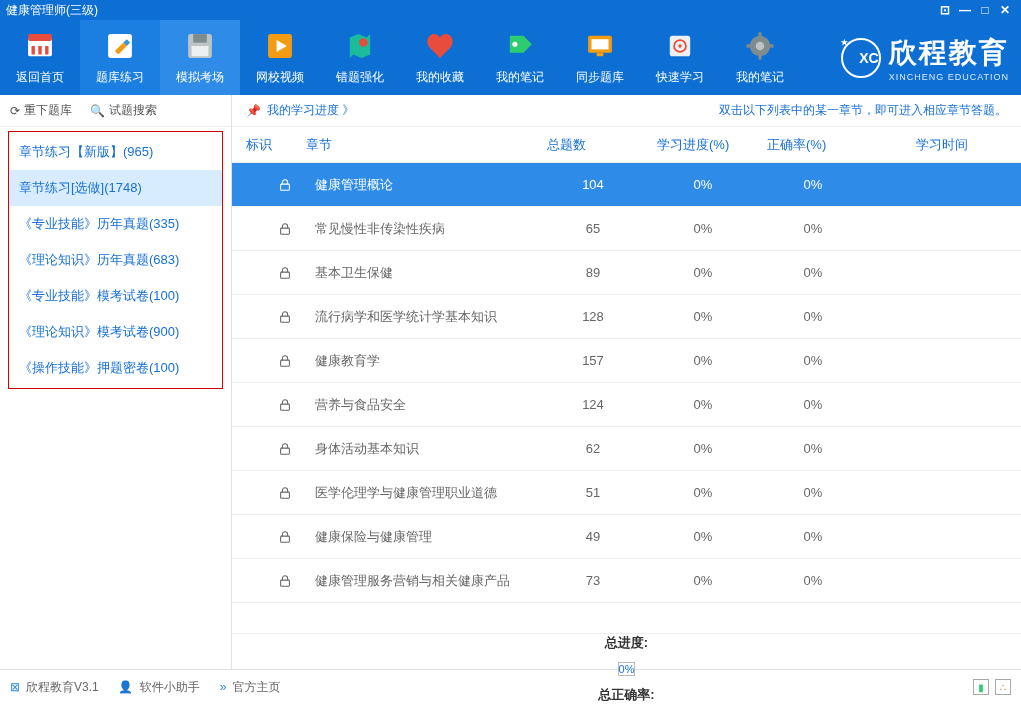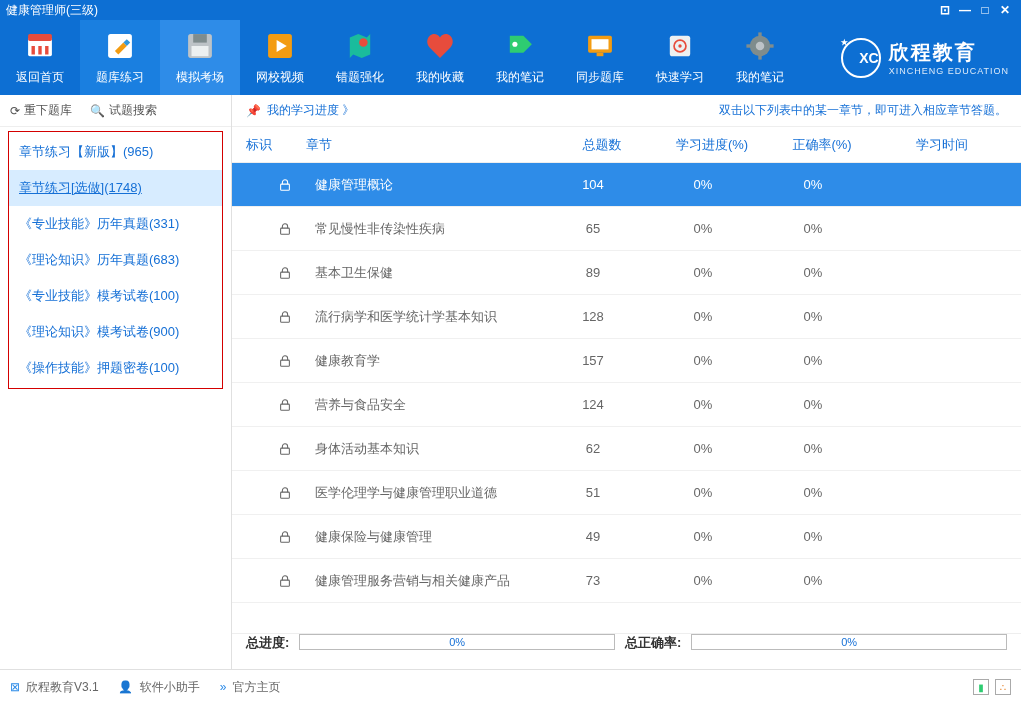--- a/index.html
+++ b/index.html
@@ -9,51 +9,51 @@
 .titlebar .ctrl { width: 20px; text-align: center; font-weight: bold; cursor: pointer; }
 .toolbar { height: 75px; background: linear-gradient(#0d6fd3,#0d6fd3); display: flex; align-items: center; padding: 0 0; color: #fff; }
 .toolbar .tbtn { width: 80px; height: 75px; display: flex; flex-direction: column; align-items: center; justify-content: center; font-size: 12px; cursor: pointer; text-align: center; }
 .toolbar .tbtn svg, .toolbar .tbtn .icon { width: 34px; height: 34px; margin-bottom: 6px; }
 .toolbar .tbtn.act { background: #2e8ce8; }
 .toolbar .tbtn.act2 { background: #1a7fe0; }
 .toolbar .logo { margin-left: auto; display: flex; align-items: center; padding-right: 12px; }
 .toolbar .logo .circ { width: 40px; height: 40px; border: 2px solid #fff; border-radius: 50%; display:flex; align-items:center; justify-content:flex-end; font-size:14px; font-weight:bold; margin-right:8px; position:relative; }
 .toolbar .logo .circ::before { content:"★"; position:absolute; top:-2px; left:-2px; font-size:8px; }
 .toolbar .logo .txt { display:flex; flex-direction:column; }
-.toolbar .logo .big { font-size:20px; font-weight:bold; letter-spacing:2px; }
+.toolbar .logo .big { font-size:28px; font-weight:bold; letter-spacing:2px; }
 .toolbar .logo .sml { font-size:9px; letter-spacing:1px; opacity:0.85; }
 
 .body { display: flex; height: 574px; }
 .sidebar { width: 232px; border-right: 1px solid #e0e0e0; display:flex; flex-direction:column; }
 .side-tools { height: 32px; display:flex; align-items:center; padding: 0 10px; font-size:12px; color:#555; gap:18px; border-bottom:1px solid #eee;}
 .side-tools .st { display:flex; align-items:center; gap:4px; cursor:pointer; }
 .side-list { padding: 4px 8px 4px 8px; }
 .highlight-box { border: 1px solid #d40000; padding: 2px 0; }
 .side-item { height: 36px; display:flex; align-items:center; padding:0 10px; font-size:13px; color:#1670d6; cursor:pointer; }
-.side-item.sel { background:#d7ecff;text-decoration:underline; }
+.side-item.sel { background:#d7ecff; }
 
 .main { flex:1; display:flex; flex-direction:column; }
 .infobar { height: 32px; display:flex; align-items:center; padding:0 14px; font-size:12px; color:#555; border-bottom:1px solid #eee;}
 .infobar .lft { display:flex; align-items:center; gap:6px; color:#1670d6; }
 .infobar .rgt { margin-left:auto; color:#1670d6; }
 .table-head { height: 36px; background:#fff; display:flex; align-items:center; padding:0 14px; font-size:13px; color:#1670d6; border-bottom:1px solid #eee;}
 .th-mark { width:60px; }
 .th-chap { flex:1; }
-.th-num, .th-prog, .th-acc { width:110px; text-align:center; }
+.th-num, .th-prog, .th-acc { width:110px; text-align:left; }
 .th-time { width:130px; text-align:center; }
 .table-body { flex:1; overflow:hidden; }
 .trow { height: 44px; display:flex; align-items:center; padding:0 23px; font-size:13px; color:#666; border-bottom:1px solid #f0f0f0; cursor:pointer;}
 .trow.hl { background:#2e8ce8; color:#fff; }
 .trow .c-mark { width:60px; display:flex; justify-content:center; }
 .trow .c-chap { flex:1; }
 .trow .c-num, .trow .c-prog, .trow .c-acc { width:110px; text-align:center; }
 .trow .c-time { width:130px; text-align:center; }
 .lock { width:14px; height:14px; }
 
-.progress-bar { height: 36px; display:flex; padding:0 14px; gap:10px; font-size:13px; color:#333; border-top:1px solid #eee;}
+.progress-bar { height: 36px; display:flex; align-items:center; padding:0 14px; gap:10px; font-size:13px; color:#333; border-top:1px solid #eee;flex-direction:column;}
 .pb-label { font-weight:bold; }
 .pb-track { flex:1; height:16px; border:1px solid #bbb; background:#fff; position:relative; display:flex; align-items:center; justify-content:center; font-size:11px; color:#1670d6;}
 
 .statusbar { height: 35px; border-top:1px solid #e0e0e0; display:flex; align-items:center; padding:0 10px; font-size:12px; color:#666; gap:20px;}
 .statusbar .sb { display:flex; align-items:center; gap:6px; cursor:pointer;}
 .statusbar .sb-right { margin-left:auto; display:flex; gap:6px;}
 .sb-right .sq { width:16px; height:16px; border:1px solid #aaa; display:flex; align-items:center; justify-content:center; font-size:10px;}
 </style>
 </head>
 <body>
@@ -174,21 +174,21 @@
     </div>
     <div class="side-list">
       <div class="highlight-box">
         <div class="side-item">
             <span>章节练习【新版】(965)</span>
           </div>
         <div class="side-item sel">
             <span>章节练习[选做](1748)</span>
           </div>
         <div class="side-item">
-            <span>《专业技能》历年真题(331)</span>
+            <span>《专业技能》历年真题(335)</span>
           </div>
         <div class="side-item">
             <span>《理论知识》历年真题(683)</span>
           </div>
         <div class="side-item">
             <span>《专业技能》模考试卷(100)</span>
           </div>
         <div class="side-item">
             <span>《理论知识》模考试卷(900)</span>
           </div>

